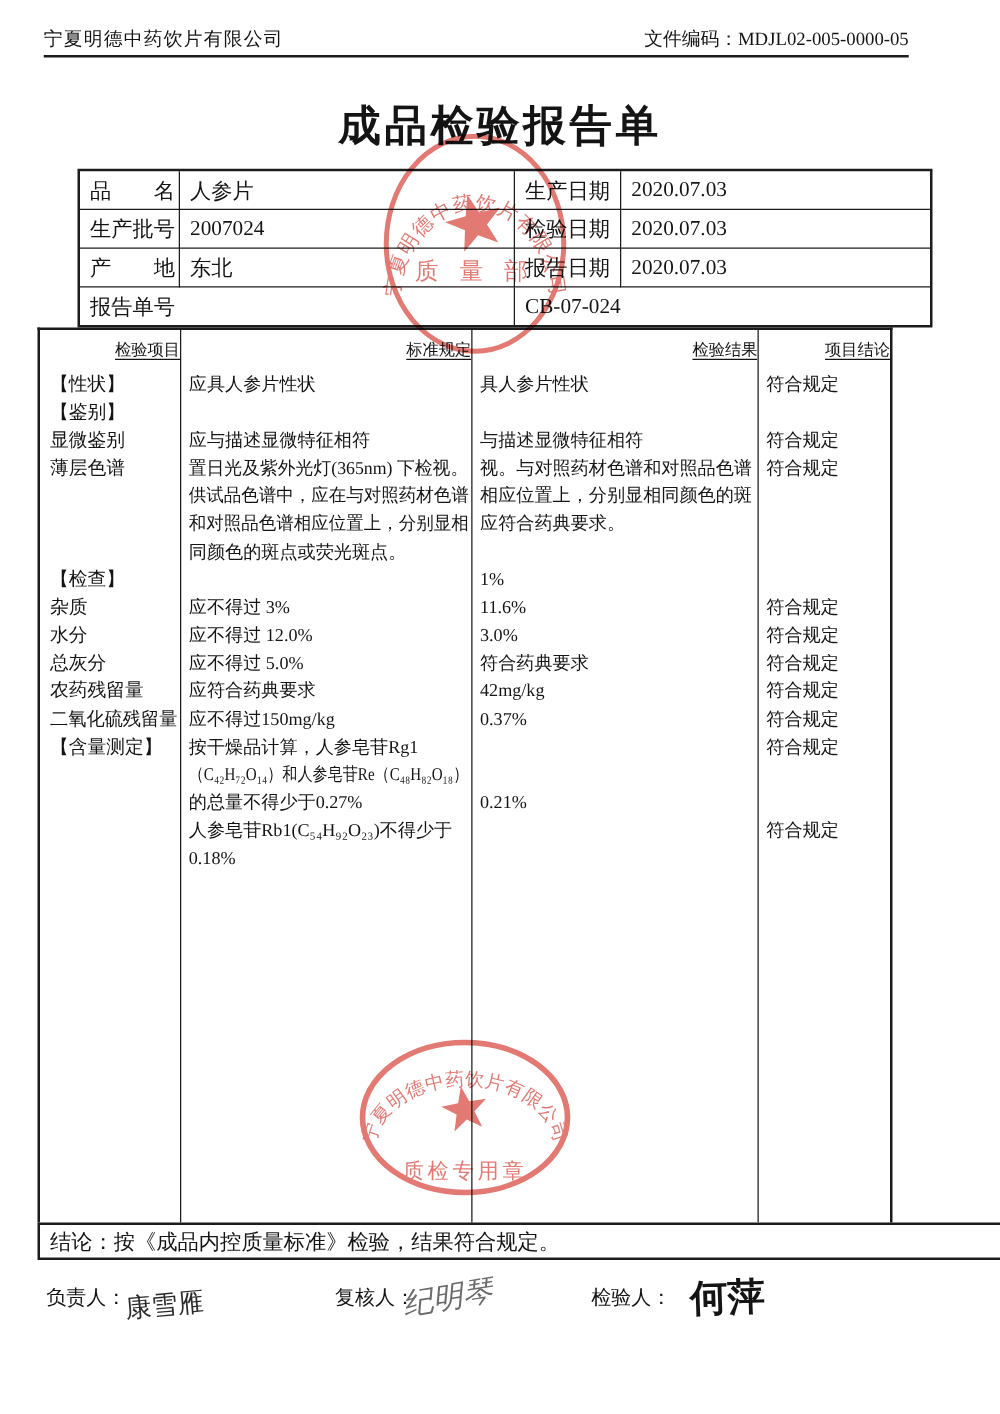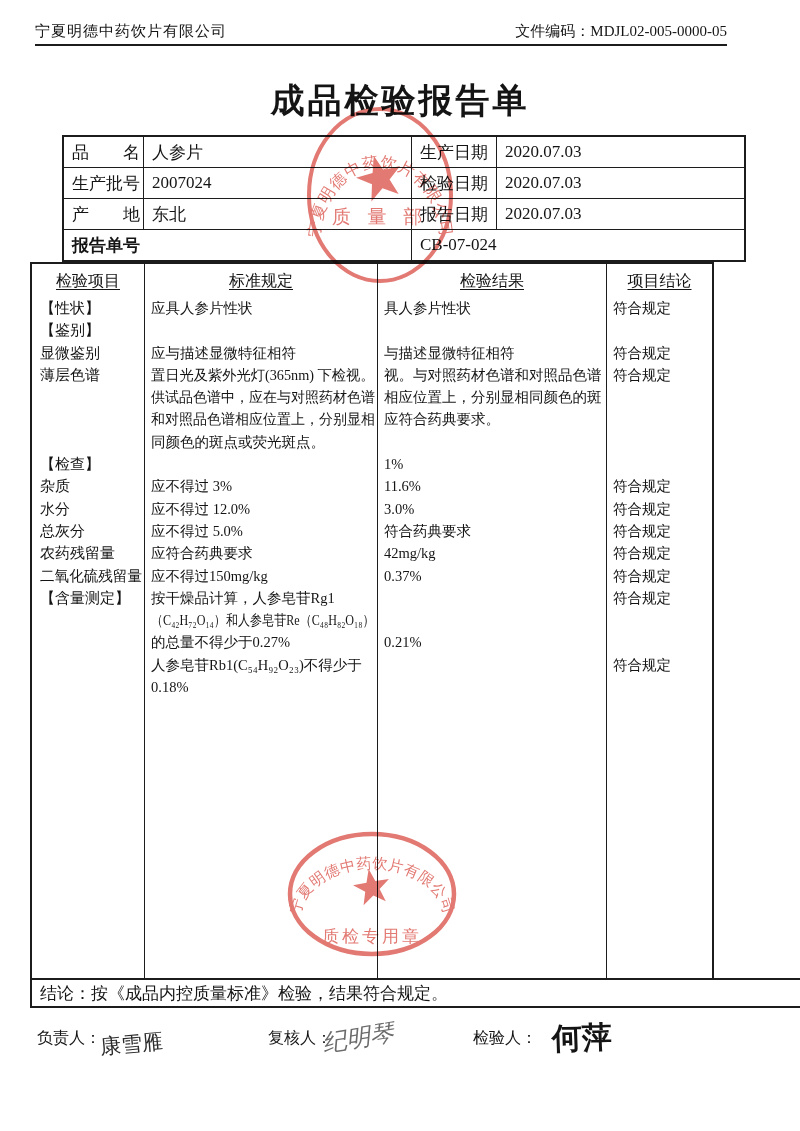--- a/index.html
+++ b/index.html
@@ -20,31 +20,31 @@
     font-size:34px; font-weight:700; letter-spacing:3px; }
   
   .info-table { position:absolute; left:42px; top:135px; width:684px; height:127px;
     border:2px solid var(--border); display:grid;
     grid-template-columns:80px 268px 85px 1fr; grid-template-rows:31px 31px 31px 1fr;margin-left:20px; }
   .ic { border-right:1.5px solid var(--border); border-bottom:1.5px solid var(--border);
     font-size:17px; display:flex; align-items:center; padding:0 8px; white-space:nowrap; overflow:hidden; }
   .ic.last-col { border-right:none; }
   .ic.last-row { border-bottom:none; }
   .ic.center { justify-content:center; padding:0 2px; }
-  .ic.span2a { grid-column:1 / 3;font-weight:bold; }
+  .ic.span2a { grid-column:1 / 3; }
   .ic.span2b { grid-column:3 / 5; }
   
   .main-table { position:absolute; left:30px; top:262px; width:684px; height:716px;
     border:2px solid var(--border); border-bottom:none; display:flex; }
   .mcol { height:100%; overflow:hidden; }
   .mcol.c1 { width:113px; border-right:1.5px solid var(--border); }
   .mcol.c2 { width:233px; border-right:1.5px solid var(--border); }
   .mcol.c3 { width:229px; border-right:1.5px solid var(--border); }
   .mcol.c4 { width:105px; }
-  .mhead { height:33px; padding-top:7px; text-align:center; font-size:16px; }
+  .mhead { height:33px; padding-top:7px; text-align:right; font-size:13px; }
   .mhead span { text-decoration:underline; text-underline-offset:3px; }
   .cell-lines { padding-left:6px; padding-right:2px; }
   .c1 .cell-lines { padding-left:8px; font-size:15px; }
   .c2 .cell-lines, .c3 .cell-lines, .c4 .cell-lines { font-size:14.5px; }
   .tline { height:22.3px; line-height:22.3px; white-space:nowrap; }
   
   .conclusion-row { position:absolute; left:30px; top:978px; width:788px; height:30px;
     border:2px solid var(--border); display:flex; align-items:center; padding-left:8px;
     font-size:17px; white-space:nowrap; overflow:hidden; }
   .signoff { position:absolute; left:0; top:1018px; width:661px; height:60px; }

